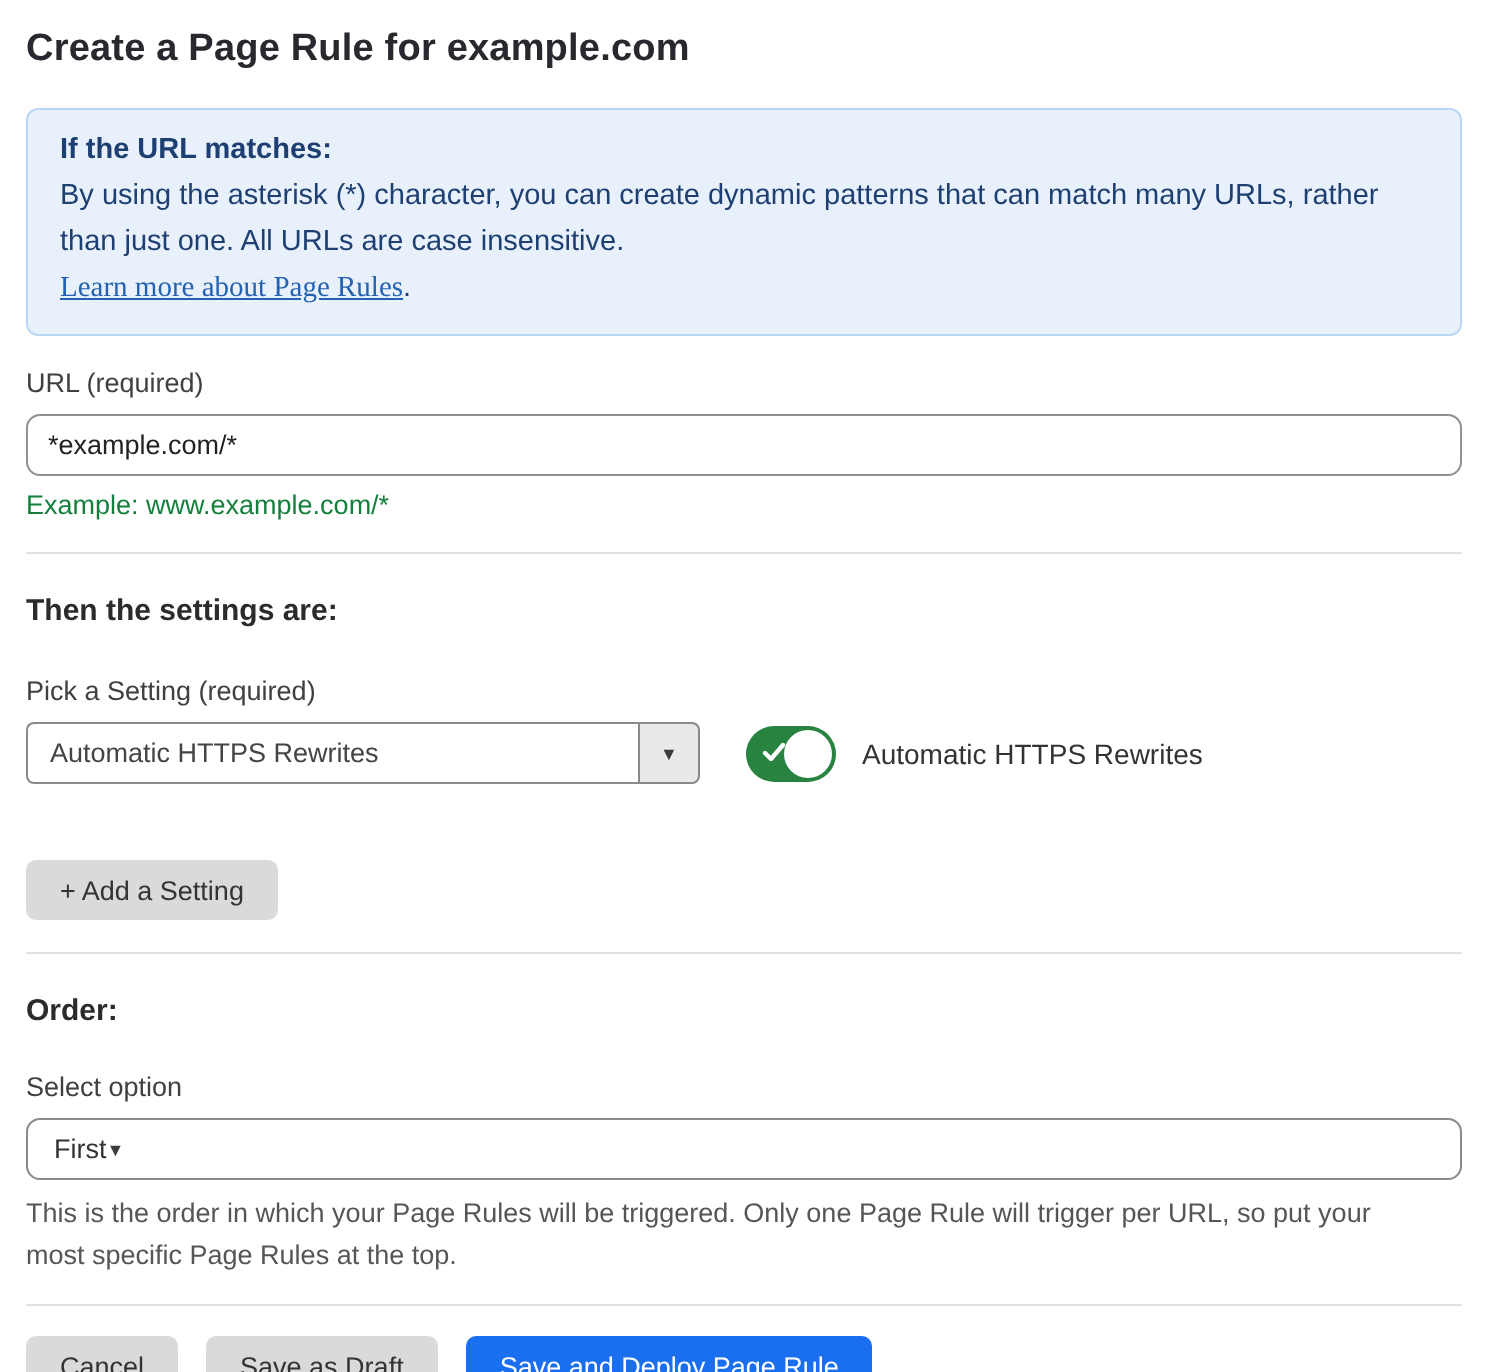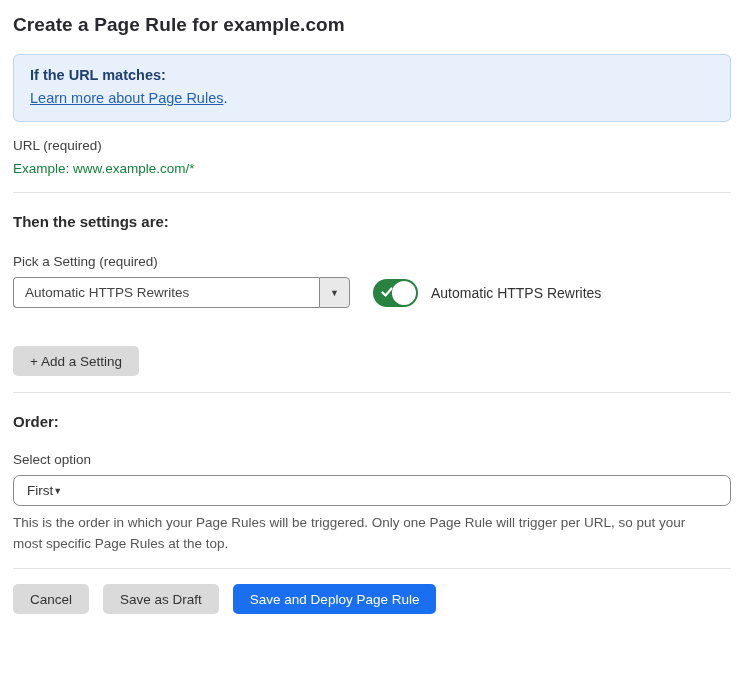--- a/index.html
+++ b/index.html
@@ -203,24 +203,26 @@
 </style>
 </head>
 <body>
 
 <div class="container">
 
   <h1 class="page-title">Create a Page Rule for example.com</h1>
 
   <div class="info-box" style="background: rgb(232, 241, 251); border-color: rgb(185, 214, 242); color: rgb(29, 63, 114);">
     <div class="info-heading">If the URL matches:</div>
-    <div><a class="info-link" style="color: rgb(35, 98, 178);">Learn more about Page Rules</a><span>.</span></div>
+    <div class="info-body">By using the asterisk (*) character, you can create dynamic patterns that can match many URLs, rather than just one. All URLs are case insensitive.</div>
+    <div><a class="info-link" style="color: rgb(35, 98, 178); font-family: Liberation Serif, serif;">Learn more about Page Rules</a><span>.</span></div>
   </div>
 
   <div class="field-label">URL (required)</div>
+  <input class="url-input" type="text" value="*example.com/*" style="">
   <div class="hint-text">Example: www.example.com/*</div>
 
   <hr class="divider">
 
   <div class="section-heading">Then the settings are:</div>
 
   <div class="field-label pick-label">Pick a Setting (required)</div>
 
   <div class="setting-row">
     <div class="combo">

